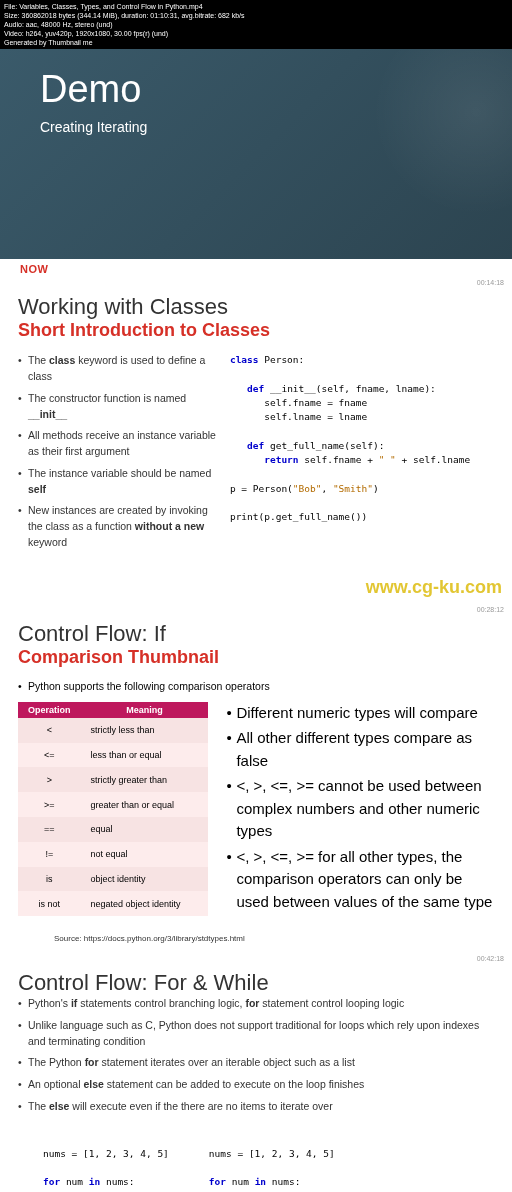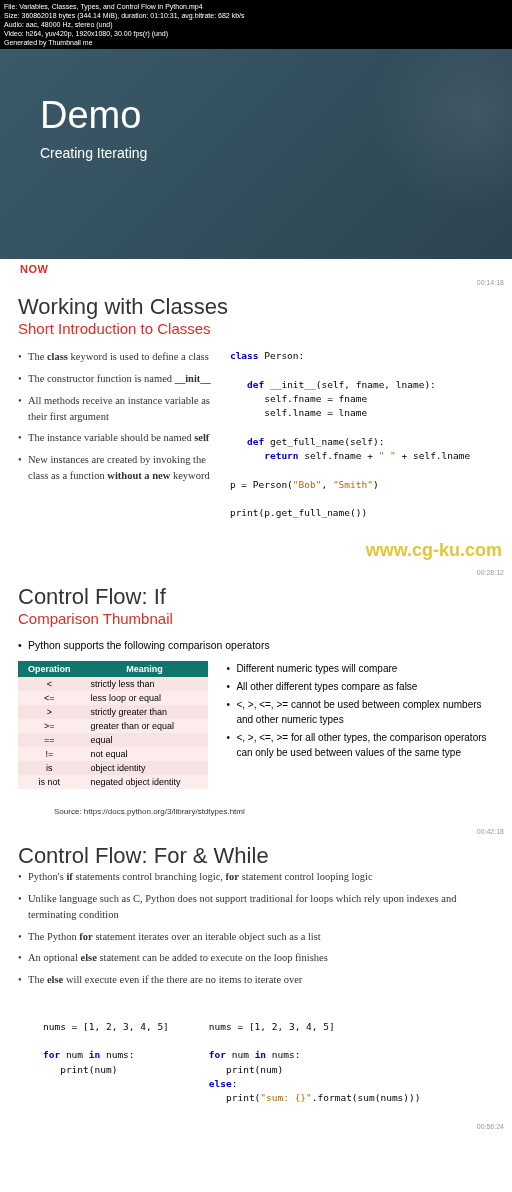--- a/index.html
+++ b/index.html
@@ -1,57 +1,57 @@
 <!DOCTYPE html>
 <html><head>
 <meta charset="utf-8">
 <style>
 * { margin: 0; padding: 0; box-sizing: border-box; }
 body { font-family: 'Segoe UI', Arial, sans-serif; width: 512px; background: #fff; }
 
 .metadata { background: #000; color: #fff; font-size: 7px; padding: 2px 4px; line-height: 1.3; font-family: Arial, sans-serif; }
 
-.demo-slide { background: linear-gradient(135deg, #3a5a6a 0%, #2c4450 100%); color: #fff; padding: 45px 40px 55px; position: relative; height: 210px; }
+.demo-slide { background: linear-gradient(135deg, #3a5a6a 0%, #2c4450 100%); color: #fff; padding: 19px 40px 55px; position: relative; height: 210px; }
 .demo-slide::before { content: ''; position: absolute; right: 0; top: 0; width: 180px; height: 100%; background: radial-gradient(circle at 80% 30%, rgba(255,255,255,0.08) 0%, transparent 50%); }
 .demo-title { font-size: 38px; font-weight: 300; margin-bottom: 8px; }
 .demo-subtitle { font-size: 14px; font-weight: 300; }
 .now-logo { color: #d63027; font-size: 11px; font-weight: bold; padding: 4px 20px; letter-spacing: 0.5px; }
 .timestamp { text-align: right; font-size: 7px; color: #999; padding-right: 8px; }
 
 .section { padding: 8px 18px 12px; }
 .section-title { font-size: 22px; font-weight: 400; color: #333; }
-.section-subtitle { font-size: 15px; color: #d63027; font-weight: 400; margin-bottom: 12px; }
+.section-subtitle { font-size: 18px; color: #d63027; font-weight: 700; margin-bottom: 12px; }
 
 .two-col { display: flex; gap: 12px; }
 .left-col { flex: 0 0 42%; }
 .right-col { flex: 1; }
 
 .bullet-list { list-style: none; font-size: 10.5px; line-height: 1.5; color: #333; }
-.bullet-list li { position: relative; padding-left: 10px; margin-bottom: 6px; font-family: Liberation Serif, serif; }
+.bullet-list li { position: relative; padding-left: 10px; margin-bottom: 6px; }
 .bullet-list li::before { content: '•'; position: absolute; left: 0; }
 
 .code { font-family: 'Consolas', monospace; font-size: 9.5px; line-height: 1.5; white-space: pre; }
 .kw { color: #0000cc; font-weight: bold; }
 .str { color: #b36b00; }
 
 .watermark { text-align: right; color: #dbb800; font-size: 18px; font-weight: bold; opacity: 0.8; padding: 8px 10px; }
 
 .wide-bullet { font-size: 10.5px; margin-bottom: 10px; padding-left: 10px; position: relative; }
 .wide-bullet::before { content: '•'; position: absolute; left: 0; }
 
 .table-wrap { display: flex; gap: 18px; }
 .op-table { border-collapse: collapse; font-size: 9px; flex: 0 0 40%; }
-.op-table th { background: #0f766e; color: #fff; padding: 3px 10px; font-weight: bold; }
+.op-table th { background: #be185d; color: #fff; padding: 3px 10px; font-weight: bold; }
 .op-table td { padding: 2px 10px; text-align: center; }
 .op-table tr:nth-child(odd) td { background: #f7e3e3; }
 .op-table tr:nth-child(even) td { background: #fdecec; }
 .op-table td:first-child { width: 55px; }
 .op-table td:nth-child(2) { text-align: left; }
 
-.table-notes { flex: 1; list-style: none; font-size: 10px; line-height: 1.5; }
+.table-notes { flex: 1; list-style: none; font-size: 15px; line-height: 1.5; }
 .table-notes li { position: relative; padding-left: 10px; margin-bottom: 3px; }
 .table-notes li::before { content: '•'; position: absolute; left: 0; }
 
 .source { font-size: 8px; color: #333; margin-top: 18px; padding-left: 36px; }
 
 .code-cols { display: flex; gap: 40px; padding: 6px 25px; margin-top: 26px; }
 .code-col { font-family: 'Consolas', monospace; font-size: 9.5px; line-height: 1.5; white-space: pre; }
 b { font-weight: bold; }
 </style>
 </head>
@@ -117,21 +117,21 @@
             <th>Meaning</th>
           </tr>
         </thead>
       <tbody id="op-rows">
           <tr>
             <td>&lt;</td>
             <td>strictly less than</td>
           </tr>
           <tr>
             <td>&lt;=</td>
-            <td>less loop or equal</td>
+            <td>less than or equal</td>
           </tr>
           <tr>
             <td>&gt;</td>
             <td>strictly greater than</td>
           </tr>
           <tr>
             <td>&gt;=</td>
             <td>greater than or equal</td>
           </tr>
           <tr>

